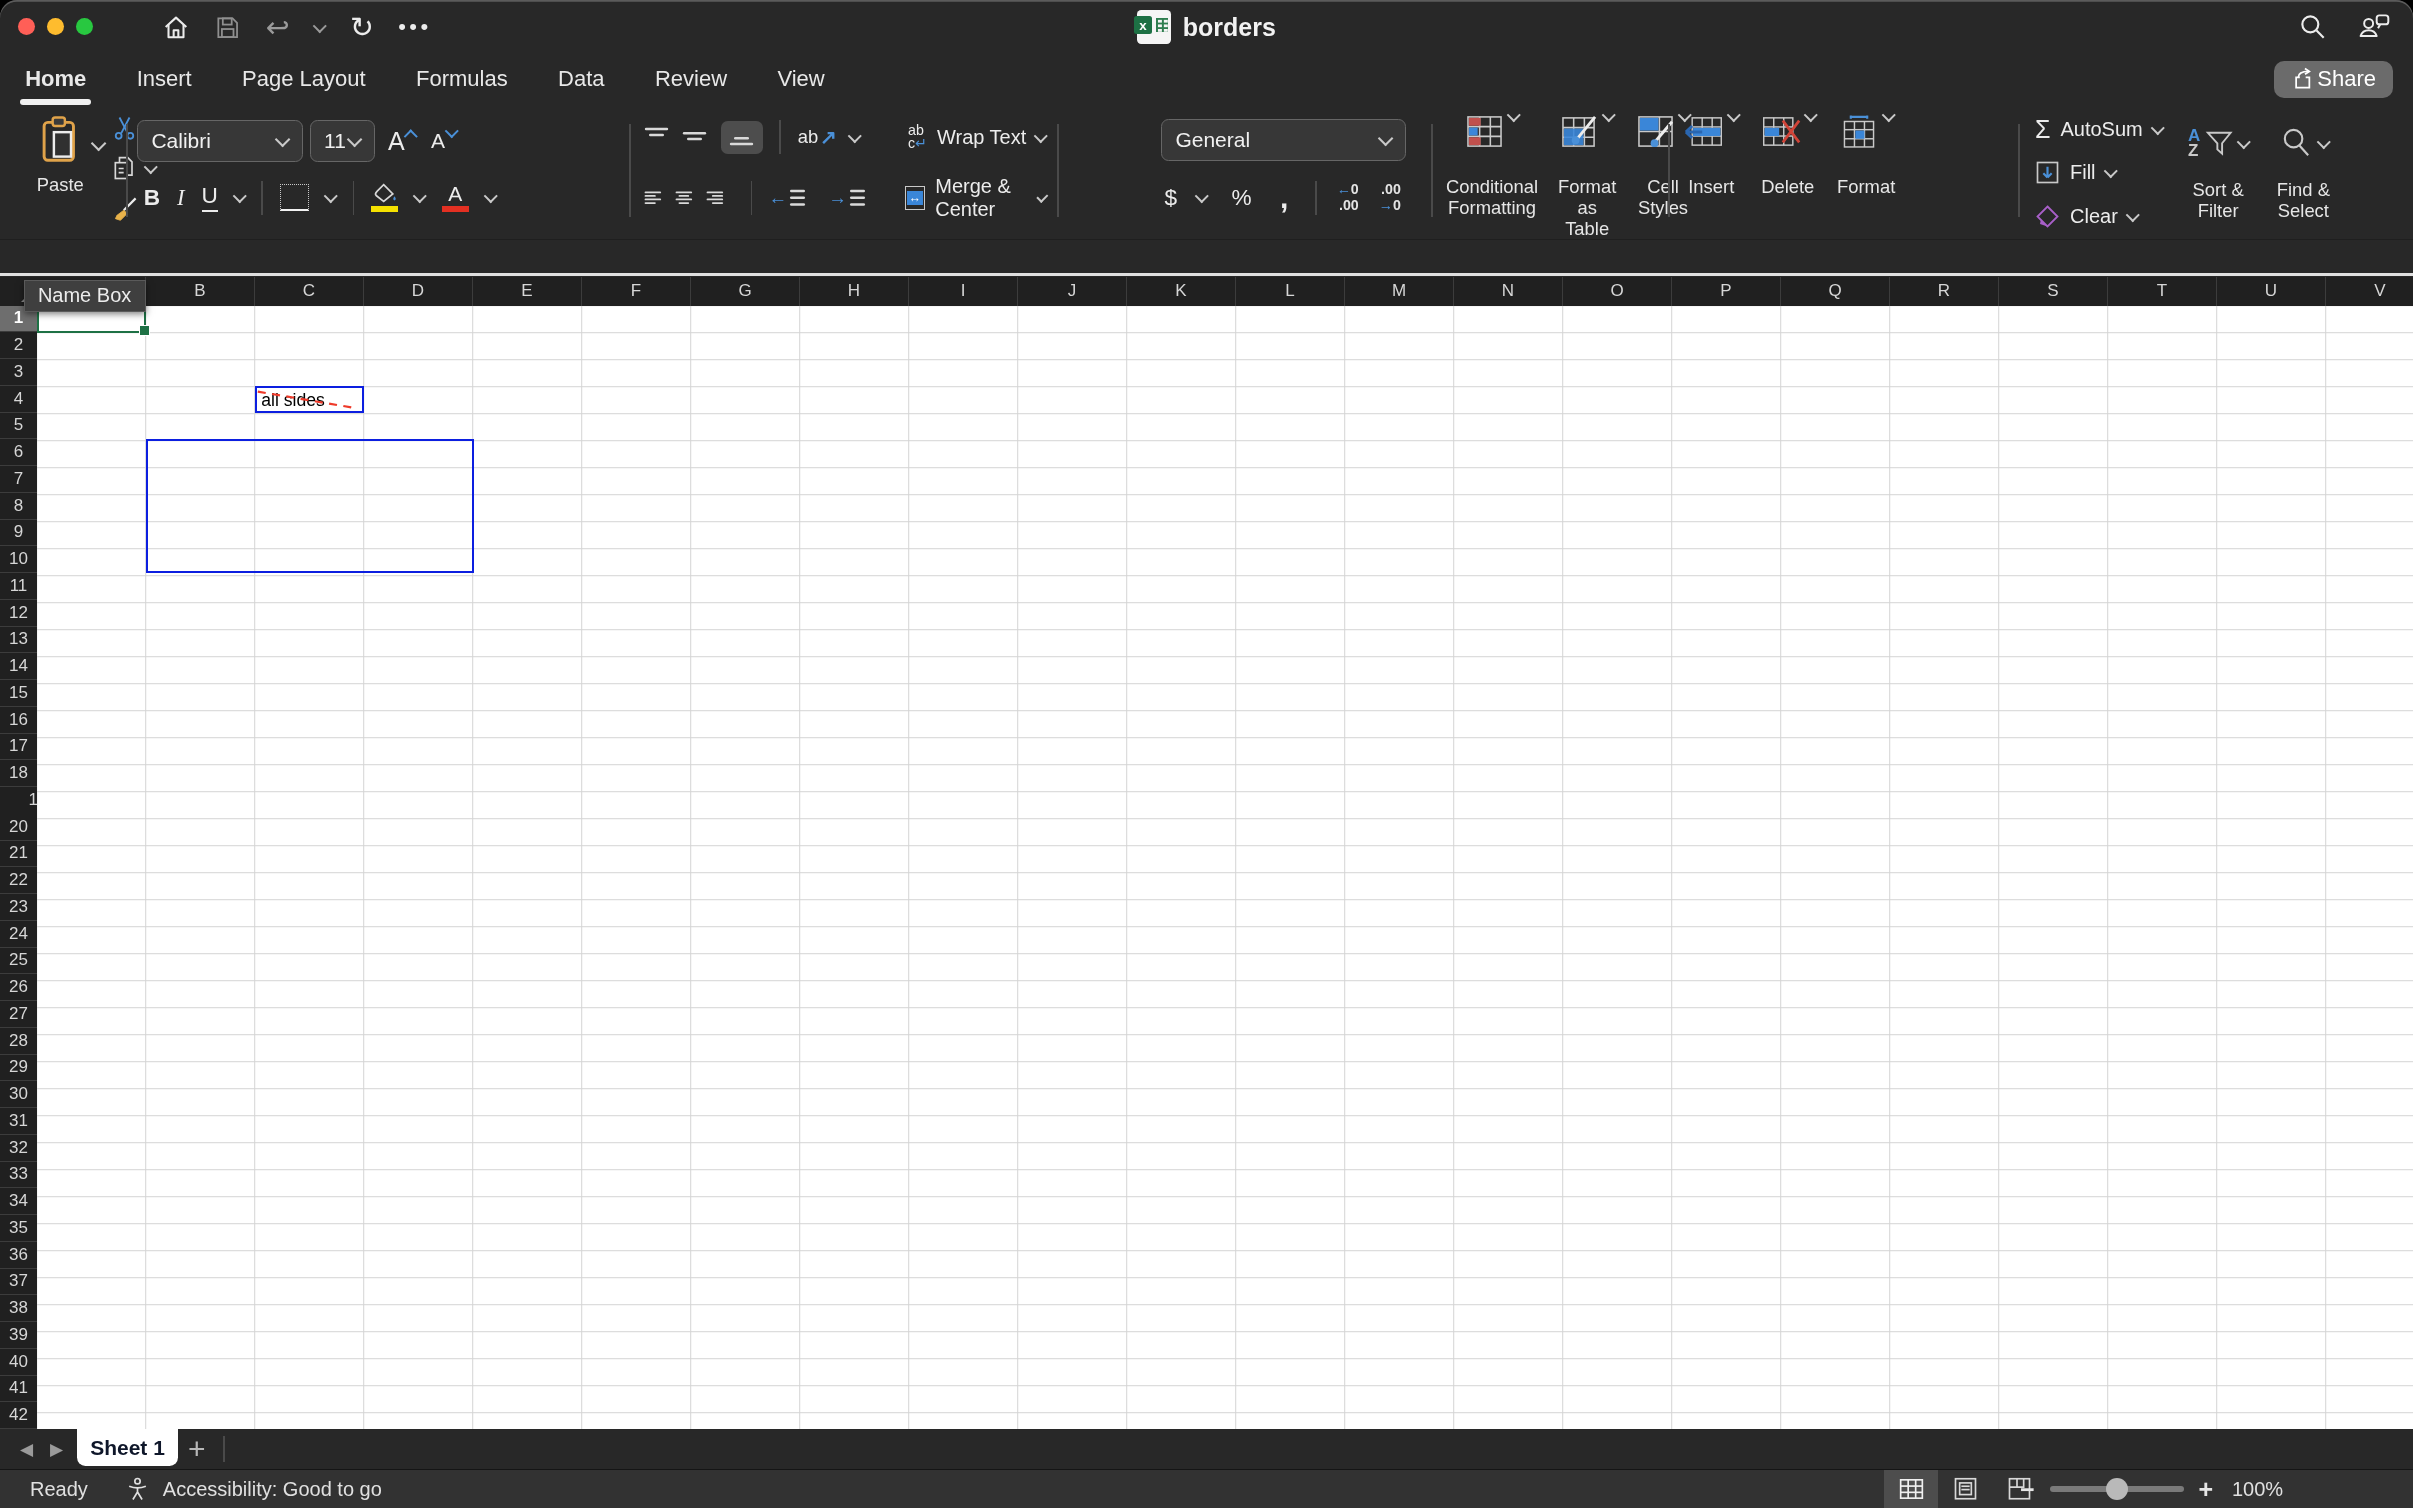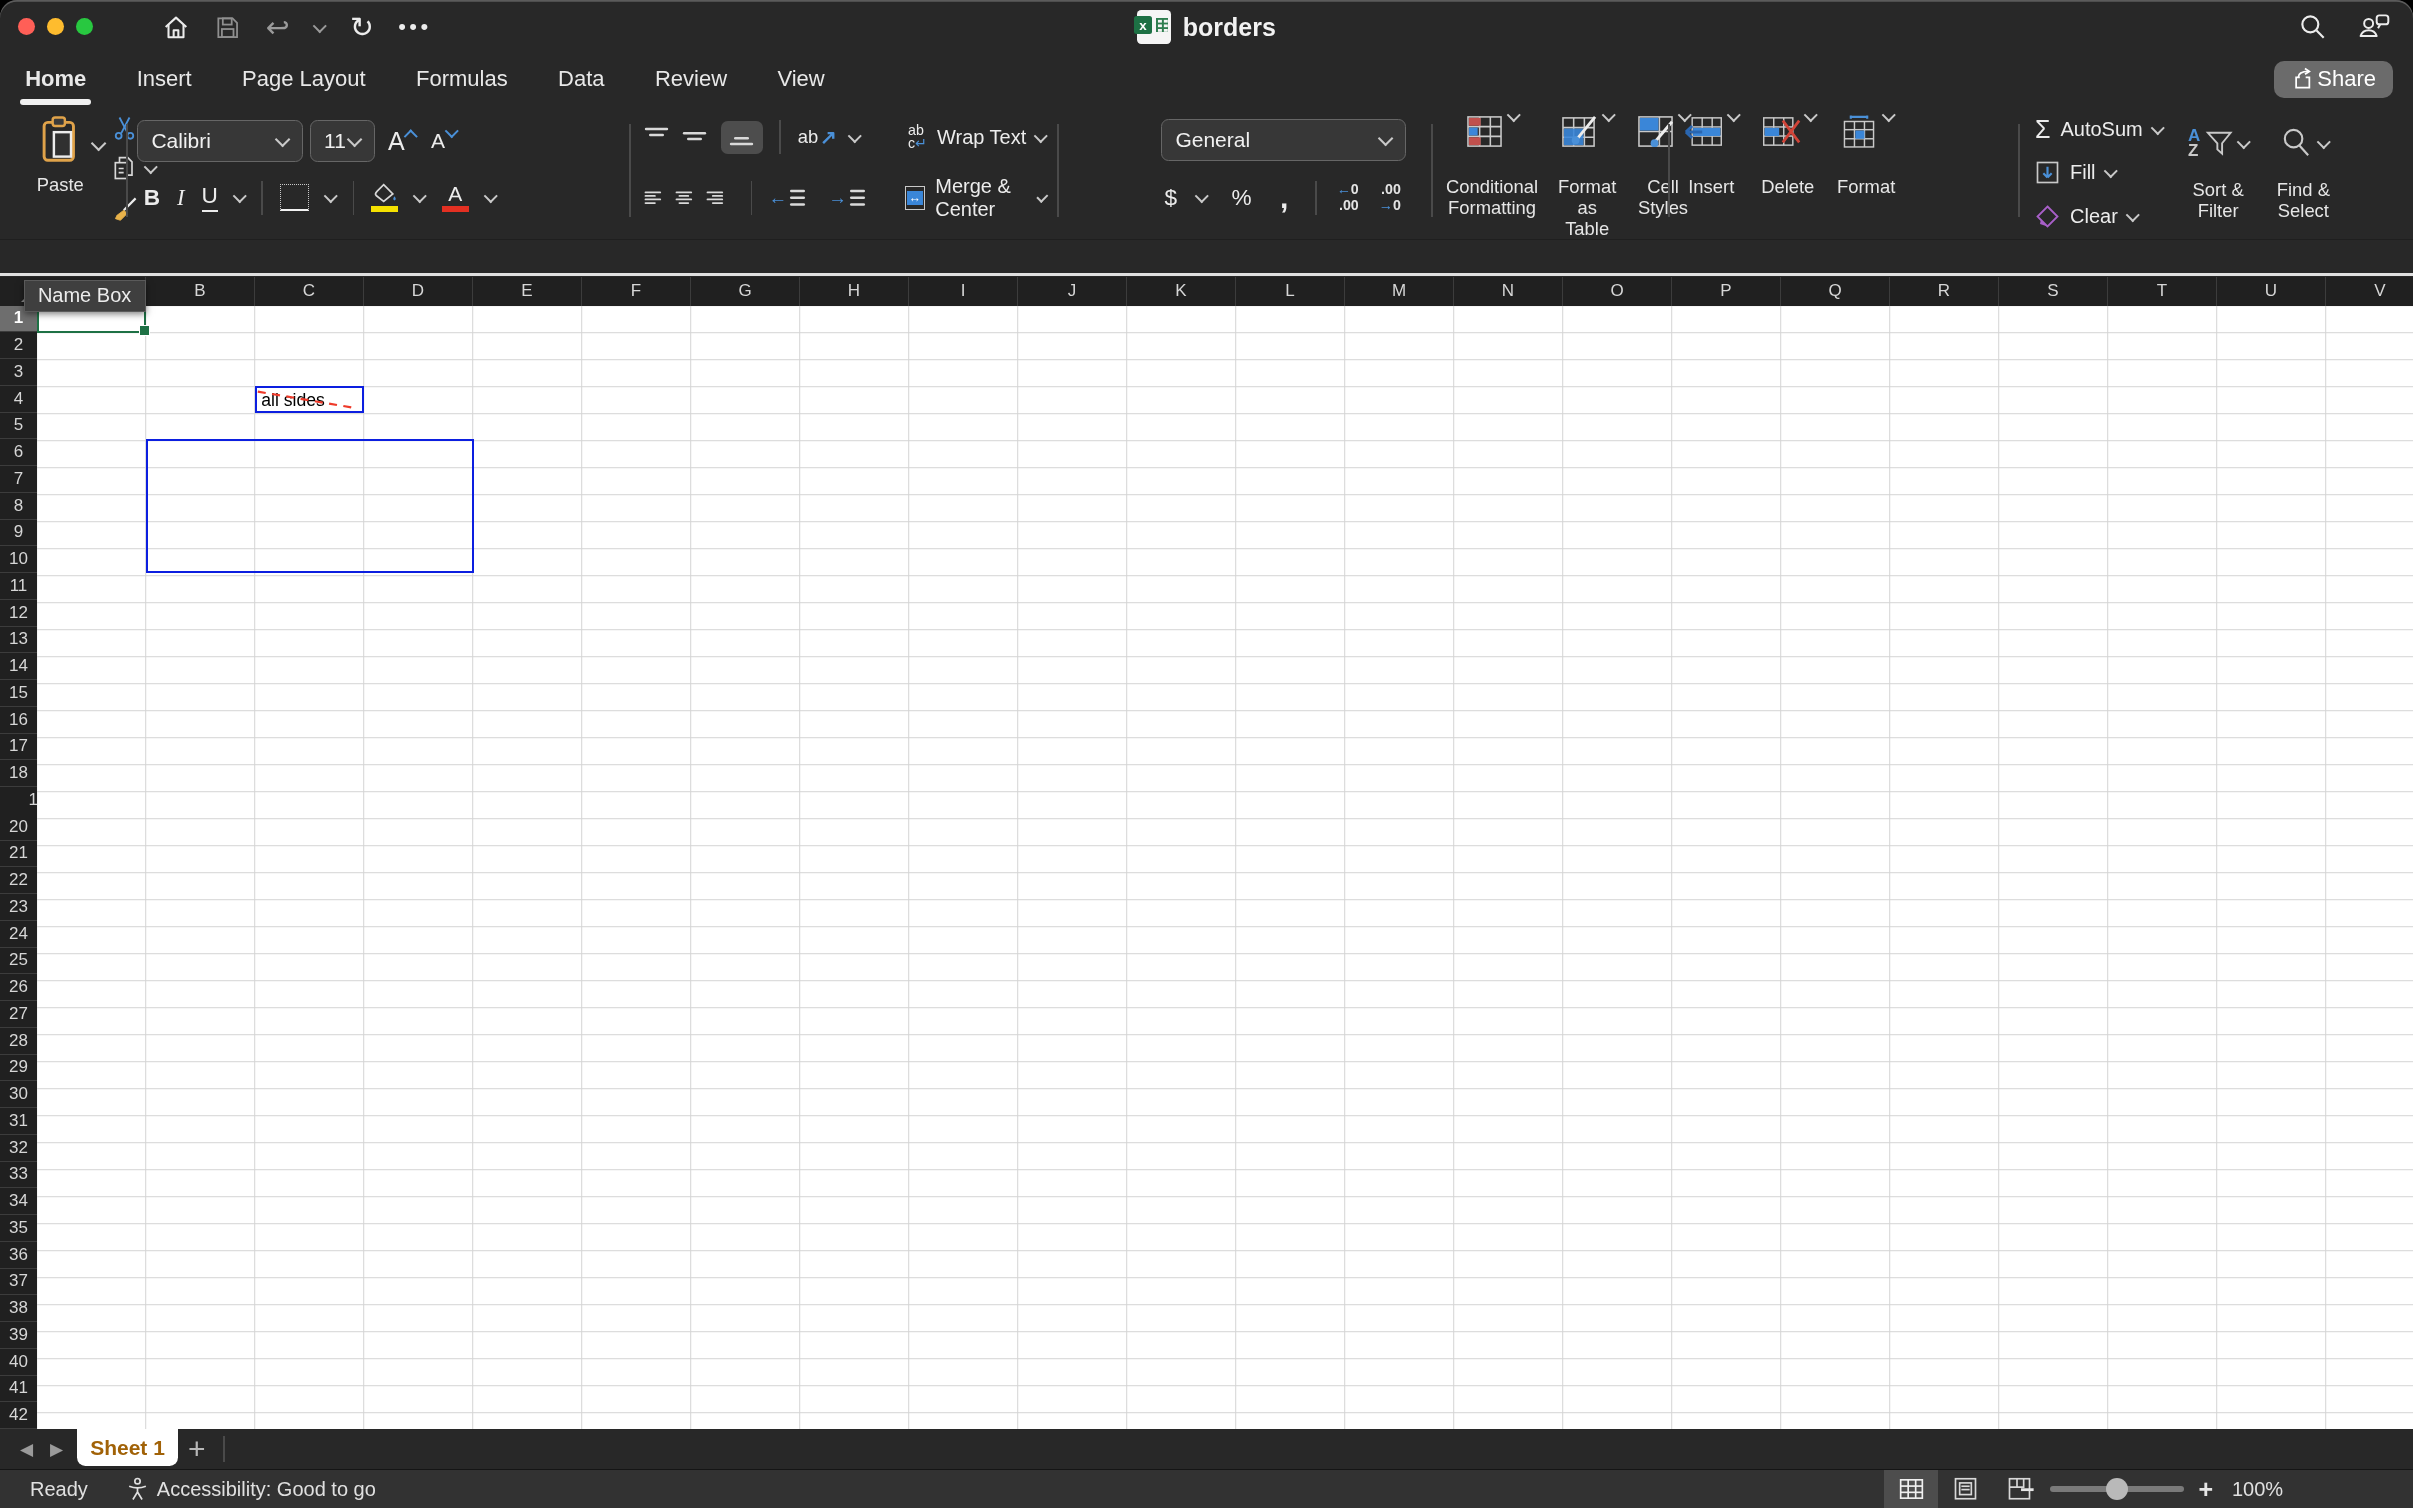--- a/index.html
+++ b/index.html
@@ -92,27 +92,27 @@
     background-position:-0.8px -0.8px;}
   .selbox-cell{position:absolute;box-sizing:border-box;background:#fff;z-index:2;}
   .handle{position:absolute;right:-5.9px;bottom:-5.9px;width:9.2px;height:9.2px;border:1.7px solid #fff;}
   .ann{position:absolute;box-sizing:border-box;z-index:2;font-size:17.6px;color:#000;}
   .ann .txt{position:absolute;left:4.2px;top:50%;transform:translateY(-50%);white-space:nowrap;}
   .ann svg{position:absolute;left:0;top:0;width:100%;height:100%;}
   .tooltip{position:absolute;left:23.5px;top:2.5px;height:30px;background:#3f3f3f;border:0.8px solid #5a5a5a;box-shadow:0 2.5px 6.7px rgba(0,0,0,.5);display:flex;align-items:center;padding:0 13.4px;color:#ececec;font-size:20px;z-index:6;}
   
   .sheetbar{position:absolute;top:1429px;left:0;right:0;height:40px;background:#282828;}
   .nav-ar{position:absolute;top:0;height:40px;display:flex;align-items:center;color:#9a9a9a;font-size:17px;}
-  .stab{position:absolute;left:77px;top:0;width:101px;height:37px;background:#fff;border-radius:0 0 8.4px 8.4px;display:flex;align-items:center;justify-content:center;color:#a16207;font-weight:bold;font-size:21px;}
+  .stab{position:absolute;left:77px;top:0;width:101px;height:37px;background:#fff;border-radius:0 0 8.4px 8.4px;display:flex;align-items:center;justify-content:center;color:#0f172a;font-weight:bold;font-size:21px;}
   .addtab{position:absolute;left:188px;top:0;height:40px;display:flex;align-items:center;color:#b8b8b8;font-size:30px;font-weight:300;}
   .sbar-div{position:absolute;left:223px;top:6.7px;bottom:6.7px;width:1.7px;background:#4a4a4a;}
   
   .statusbar{position:absolute;top:1469px;left:0;right:0;height:39px;background:#323232;border-top:1.7px solid #151515;font-size:20px;color:#e0e0e0;}
   .sb-left{position:absolute;left:30px;top:0;height:38px;display:flex;align-items:center;gap:37px;}
-  .sb-acc{display:flex;align-items:center;gap:7px;}
+  .sb-acc{display:flex;align-items:center;gap:13px;}
   .viewbtns{position:absolute;left:1884px;top:0;height:38px;display:flex;}
   .vbtn{width:54px;height:38px;display:flex;align-items:center;justify-content:center;}
   .vbtn.active{background:#4d4d4d;}
   .zoomer{position:absolute;left:2020px;top:0;height:38px;display:flex;align-items:center;gap:15px;}
   .ztrack{position:relative;width:134px;height:5.9px;border-radius:3.4px;background:#7a7a7a;}
   .zthumb{position:absolute;left:50%;top:50%;transform:translate(-50%,-50%);width:22px;height:22px;border-radius:50%;background:#b9b9b9;}
   .zsign{font-size:25px;font-weight:bold;color:#e6e6e6;}
   .zoomlvl{position:absolute;left:2232px;top:0;height:38px;display:flex;align-items:center;}
   svg{display:block;}
 </style>

